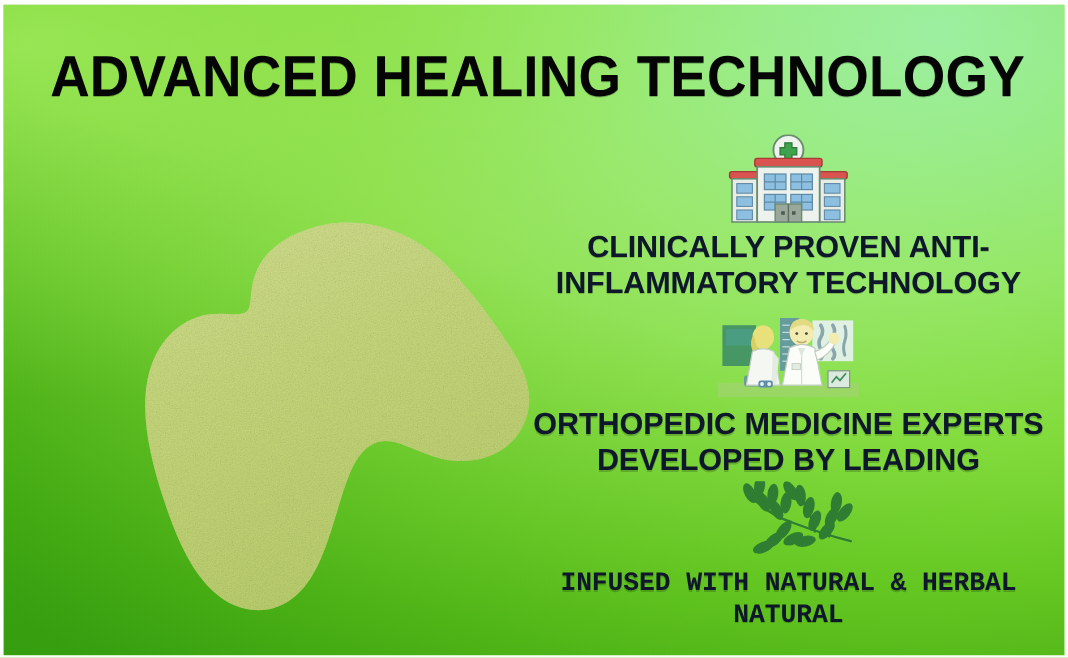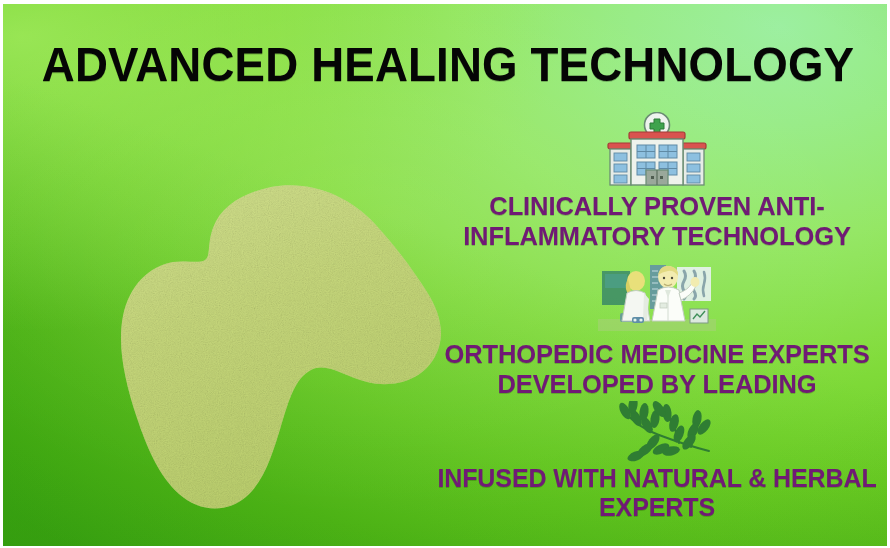--- a/index.html
+++ b/index.html
@@ -110,31 +110,31 @@
 
   .feature-icon {
     height: 76px;
     display: flex;
     align-items: center;
     justify-content: center;
   }
   #feature-3 .feature-icon { height: 60px; }
 
   .feature-text {
-    color: #701a75;
+    color: #0f172a;
     font-family: "Liberation Sans", sans-serif;
     font-weight: bold;
     font-size: 25.5px;
     line-height: 1.16;
     letter-spacing: -0.1px;
     margin-top: 4px;
     text-shadow: 0 1px 0 rgba(0,0,0,0.18);
   }
   #feature-2 .feature-text { margin-top: 8px; }
-  #feature-3 .feature-text { margin-top: 2px; font-size: 25px; }
+  #feature-3 .feature-text { margin-top: 12px; font-size: 22px; font-family: Liberation Mono, monospace; }
 </style>
 </head>
 <body>
 
 <div id="banner">
 
   <div class="bg-layer bg-base"></div>
   <div class="bg-layer bg-tint-left"></div>
   <div class="bg-layer bg-tint-bottom"></div>
   <div class="bg-layer bg-vignette"></div>
@@ -317,17 +317,17 @@
           <ellipse cx="52" cy="41" rx="4.5" ry="9" transform="rotate(38 52 41)"></ellipse>
           <ellipse cx="44" cy="49" rx="4.5" ry="9" transform="rotate(52 44 49)"></ellipse>
           <ellipse cx="35" cy="55" rx="4.5" ry="9" transform="rotate(68 35 55)"></ellipse>
           <ellipse cx="60" cy="48" rx="4.5" ry="9" transform="rotate(64 60 48)"></ellipse>
           <ellipse cx="70" cy="50" rx="4.5" ry="9" transform="rotate(78 70 50)"></ellipse>
         </g>
       </svg>
     </div>
     <div class="feature-text">
       <div>INFUSED WITH NATURAL &amp; HERBAL</div>
-      <div>EXPERTS</div>
+      <div>NATURAL</div>
     </div>
   </div>
 
 </div>
 
 </body></html>

